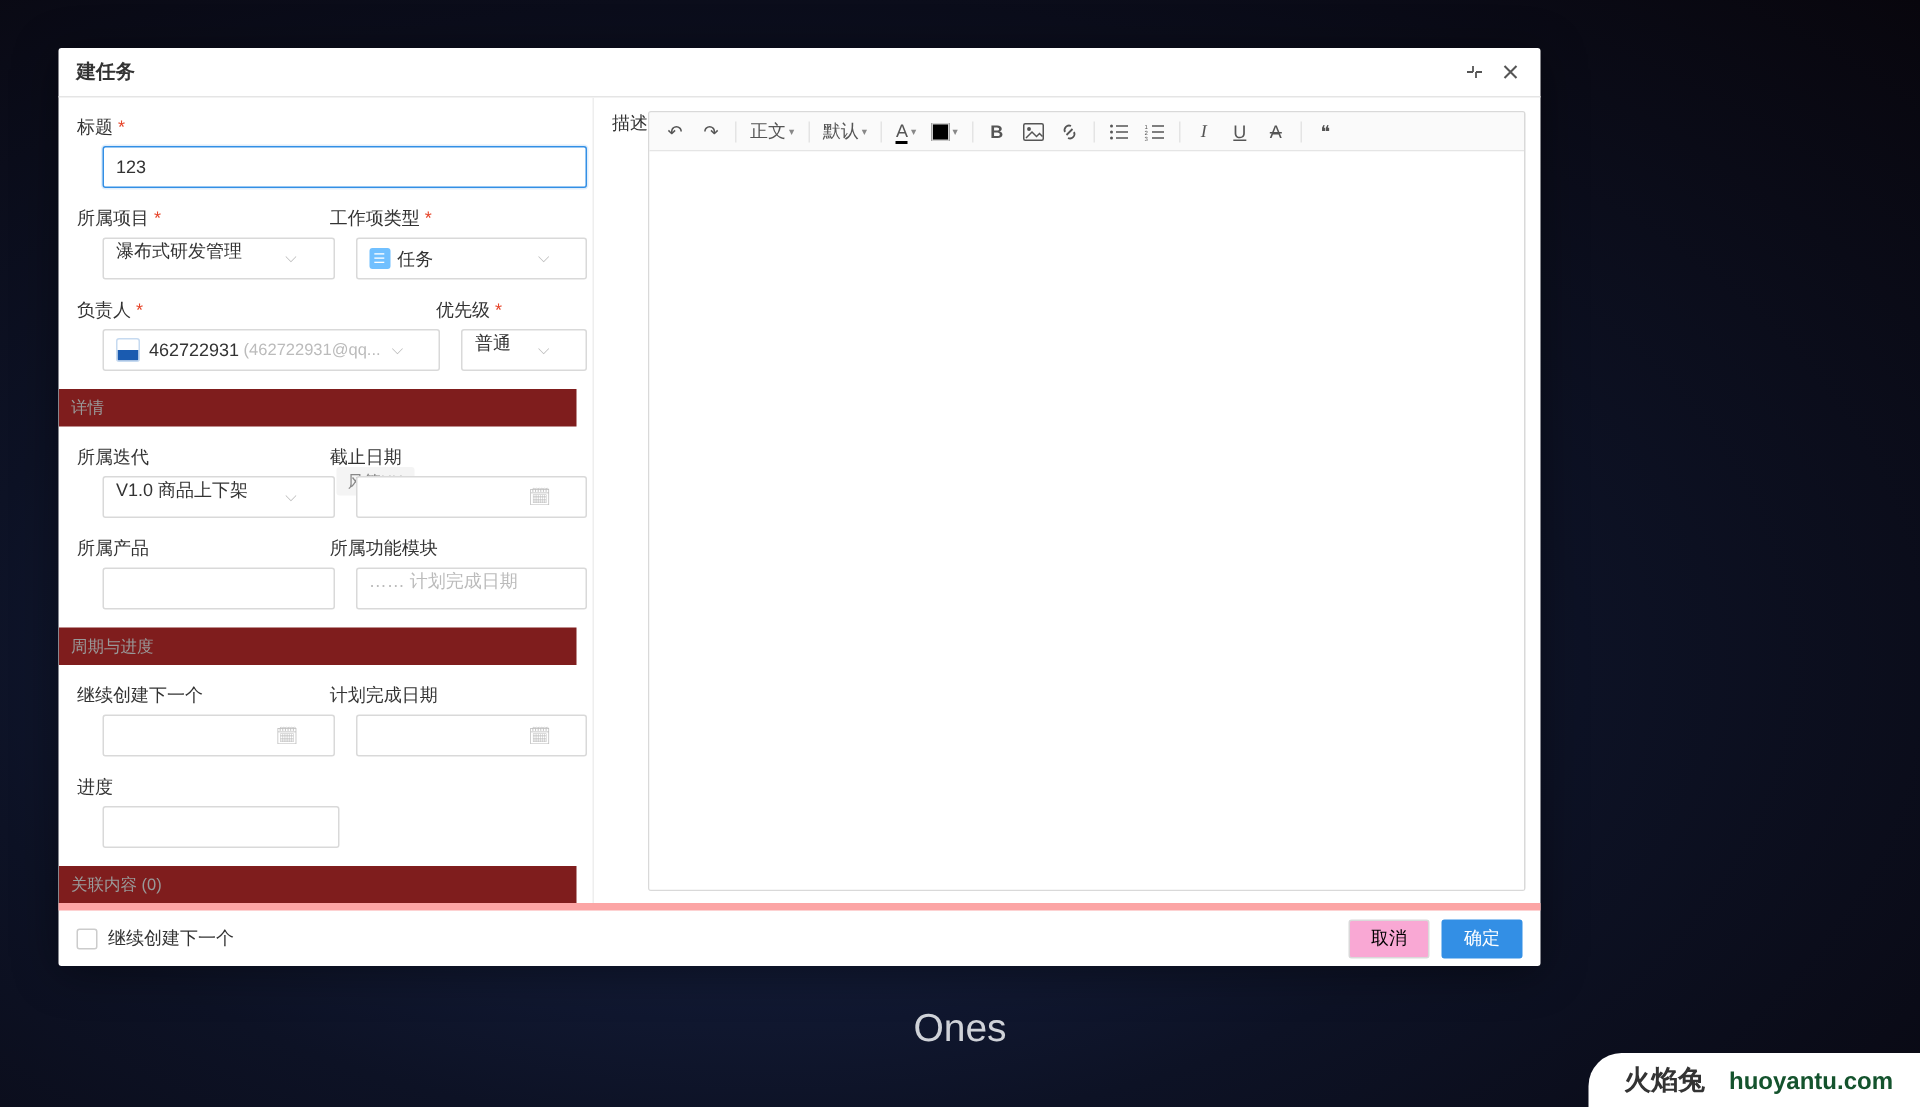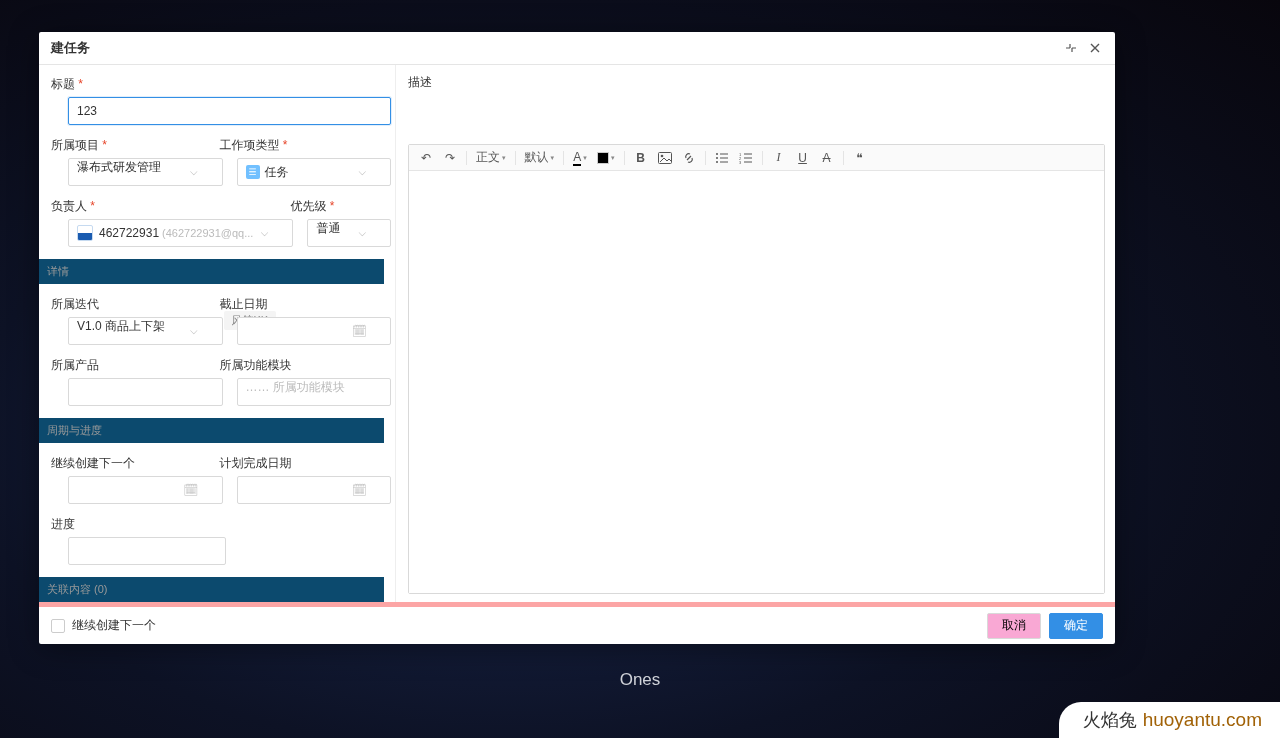--- a/index.html
+++ b/index.html
@@ -10,21 +10,21 @@
   width: 1280px;
   height: 738px;
   overflow: hidden;
   position: relative;
   color: #333;
 }
 .modal {
   position: absolute;
   left: 39px;
   top: 32px;
-  width: 1076px;
+  width: 988px;
   height: 612px;
   background: #fff;
   border-radius: 2px;
   box-shadow: 0 4px 30px rgba(0,0,0,.4);
   display: flex;
   flex-direction: column;
 }
 .modal-header {
   height: 33px;
   border-bottom: 1px solid #e5e5e5;
@@ -54,22 +54,21 @@
 .left-pane {
   width: 357px;
   border-right: 1px solid #eee;
   overflow-y: auto;
   padding: 11px 21px 0 12px;
 }
 .right-pane {
   flex: 1;
   padding: 9px 10px 8px 12px;
   display: flex;
-  flex-direction: column;
-  gap: 48px;
+  flex-direction: row;
 }
 .field { margin-bottom: 12px; }
 .field-label {
   font-size: 12px;
   color: #333;
   margin-bottom: 4px;
   display: block;
 }
 .req::after { content: " *"; color: #e6452a; }
 .input, .select {
@@ -95,21 +94,21 @@
   right: 8px;
   top: 50%;
   transform: translateY(-50%);
   color: #bbb;
   pointer-events: none;
   font-size: 10px;
 }
 .two-col { display: flex; gap: 14px; }
 .two-col > .field { flex: 1; }
 .section-hdr {
-  background: #0c4a6e;
+  background: #7f1d1d;
   color: #999;
   font-size: 11px;
   padding: 5px 8px;
   margin: 0 -10px 12px -12px;
 }
 .avatar-circ {
   width: 16px; height: 16px; border-radius: 2px;
   background: linear-gradient(#fff 50%, #1a5bb0 50%);
   border: 1px solid #c6daf0;
   flex-shrink: 0;
@@ -184,33 +183,33 @@
 .btn.primary {
   background: #338fe5; border-color: #338fe5; color: #fff;
 }
 
 .bottom-caption {
   position: absolute;
   left: 0; right: 0;
   top: 670px;
   text-align: center;
   color: #cfd2d8;
-  font-size: 17px;
+  font-size: 26px;
 }
 .watermark {
   position: absolute;
   right: 0; bottom: 0;
   background: #fff;
   border-top-left-radius: 22px;
   padding: 6px 18px 6px 24px;
   font-size: 18px;
   color: #333;
-  display: flex; align-items: baseline; gap: 6px;
-}
-.watermark .en { color: #a16207; font-size: 19px; }
+  display: flex; align-items: baseline; gap: 16px; font-weight: bold;
+}
+.watermark .en { color: #14532d; font-size: 16px; }
 
 
 .float-pill {
   position: absolute;
   background: #f4f4f4;
   color: #888;
   font-size: 11px;
   padding: 2px 8px;
   border-radius: 2px;
 }
@@ -306,21 +305,21 @@
         </div>
       </div>
 
       <div class="two-col">
         <div class="field">
           <label class="field-label">所属产品</label>
           <div class="input"></div>
         </div>
         <div class="field">
           <label class="field-label">所属功能模块</label>
-          <div class="input muted-input"><span class="placeholder-text">…… 所属功能模块</span></div>
+          <div class="input muted-input"><span class="placeholder-text">…… 计划完成日期</span></div>
         </div>
       </div>
 
       <div class="section-hdr">周期与进度</div>
 
       <div class="two-col">
         <div class="field">
           <label class="field-label">继续创建下一个</label>
           <div class="date-wrap">
             <div class="input"></div>

